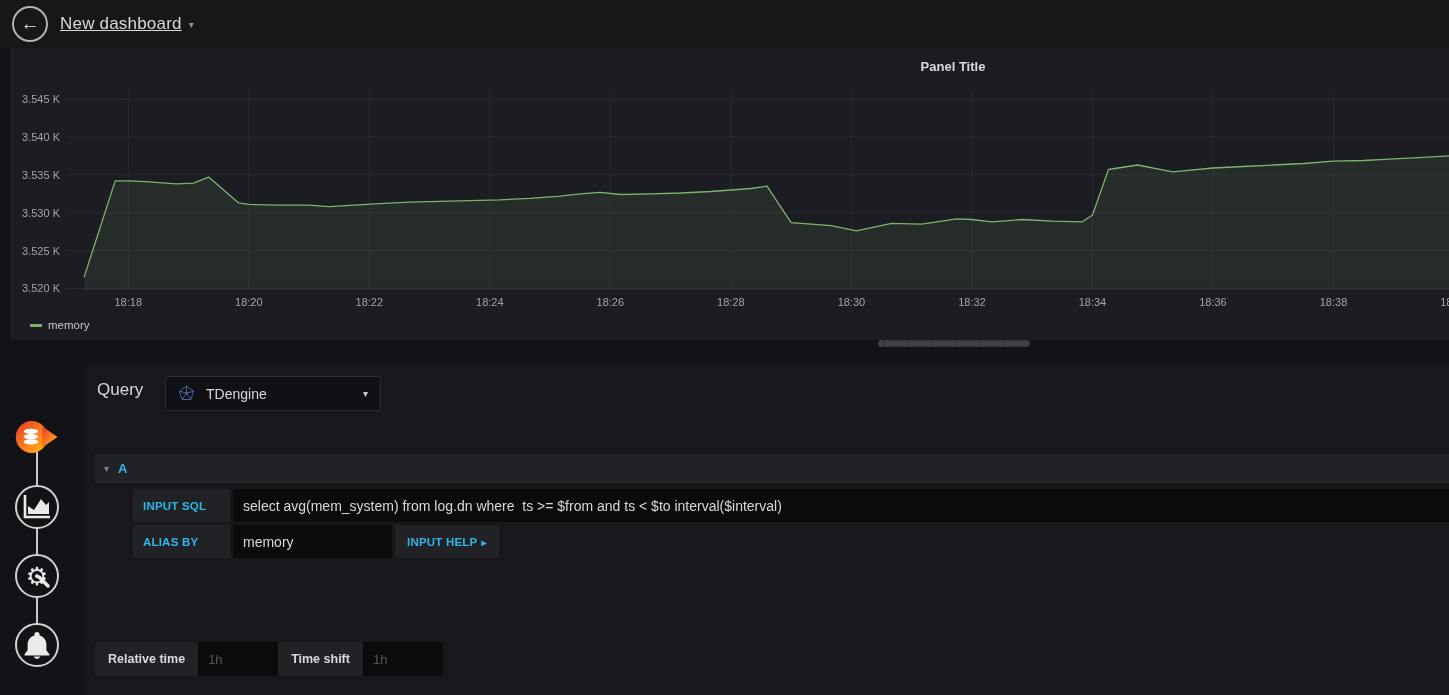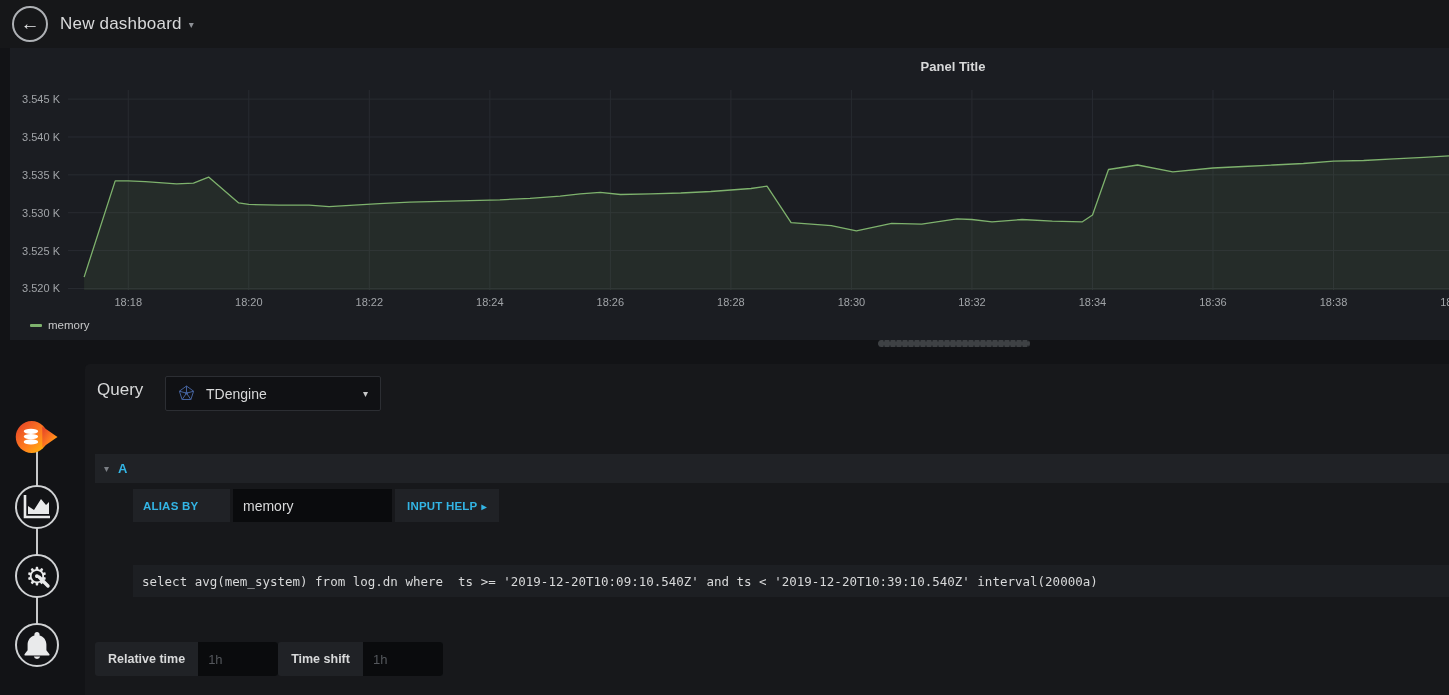--- a/index.html
+++ b/index.html
@@ -7,21 +7,21 @@
   body {
     position:relative; overflow:hidden;
     background:#121316;
     font-family:"Liberation Sans", sans-serif;
     color:#d8d9da;
   }
   
   .navbar { position:absolute; left:0; top:0; width:1449px; height:48px; background:#161719; display:flex; align-items:center; }
   .back-btn { width:36px; height:36px; margin-left:12px; border:2px solid #aeb1b5; border-radius:50%;
     background:transparent; color:#e9eaeb; font-size:19px; line-height:32px; text-align:center; cursor:pointer; }
-  .dash-title { margin-left:12px; font-size:17px; font-weight:500; color:#d8d9da; letter-spacing:.2px; cursor:pointer; }
+  .dash-title { margin-left:12px; font-size:17px; font-weight:500; color:#d8d9da; letter-spacing:.2px; cursor:pointer;text-decoration:underline; }
   .nav-caret { margin-left:7px; font-size:10px; color:#8e9196; cursor:pointer; }
 
   
   .panel { position:absolute; left:10px; top:48px; width:1439px; height:292px; background:#1b1d22; }
   .panel-title { position:absolute; left:943px; top:11px; transform:translateX(-50%);
     font-size:13px; font-weight:bold; color:#d8d9da; cursor:pointer; }
   .panel svg { position:absolute; left:0; top:0; }
   .legend { position:absolute; left:20px; top:271px; display:flex; align-items:center; cursor:pointer; }
   .legend-dash { width:12px; height:3px; border-radius:1px; margin-right:6px; }
   .legend-label { font-size:11.5px; color:#c7c8c9; }
@@ -193,27 +193,30 @@
     <span class="ds-caret">▾</span>
   </div>
 
   <div class="ref-row">
     <span class="ref-caret">▾</span>
     <span class="ref-id">A</span>
   </div>
 
   <div class="q-rows">
     <div class="q-row">
+      <div class="q-label">INPUT SQL</div>
+      <input class="q-input grow" type="text" spellcheck="false" value="select avg(mem_system) from log.dn where  ts &gt;= $from and ts &lt; $to interval($interval)" style="">
+    </div>
+    <div class="q-row">
       <div class="q-label">ALIAS BY</div>
       <input class="q-input alias-input" type="text" spellcheck="false" value="memory" style="">
       <button class="q-btn"><span>INPUT HELP</span><span class="caret">▸</span></button>
     </div>
   </div>
 
-  <div class="sql-preview">select avg(mem_system) from log.dn where  ts &gt;= '2019-12-20T10:09:10.540Z' and ts &lt; '2019-12-20T10:39:10.540Z' interval(20000a)</div>
 
   <div class="time-row">
     <div class="time-group">
       <span class="time-label">Relative time</span>
       <input class="time-input" type="text" placeholder="1h" style="">
     </div>
     <div class="time-group">
       <span class="time-label">Time shift</span>
       <input class="time-input" type="text" placeholder="1h" style="">
     </div>

